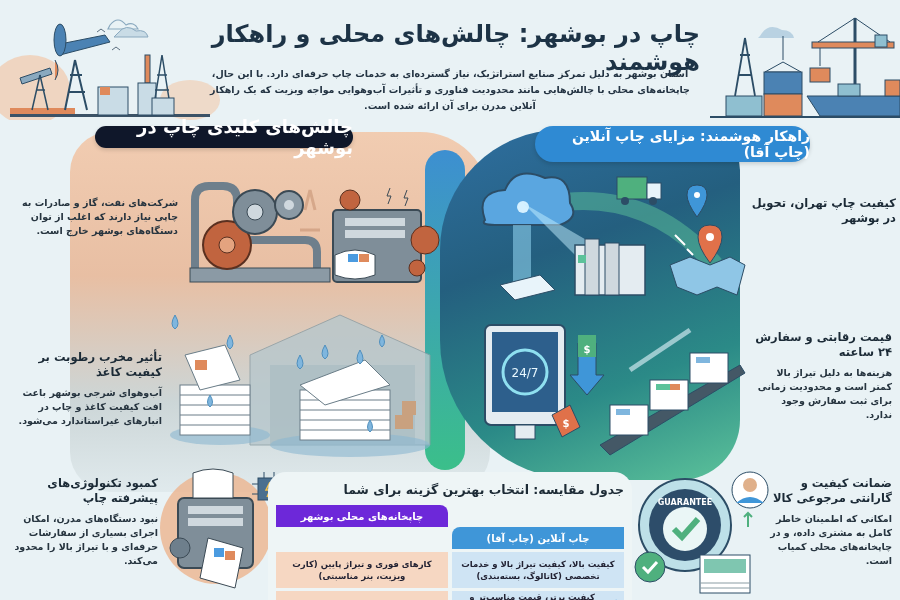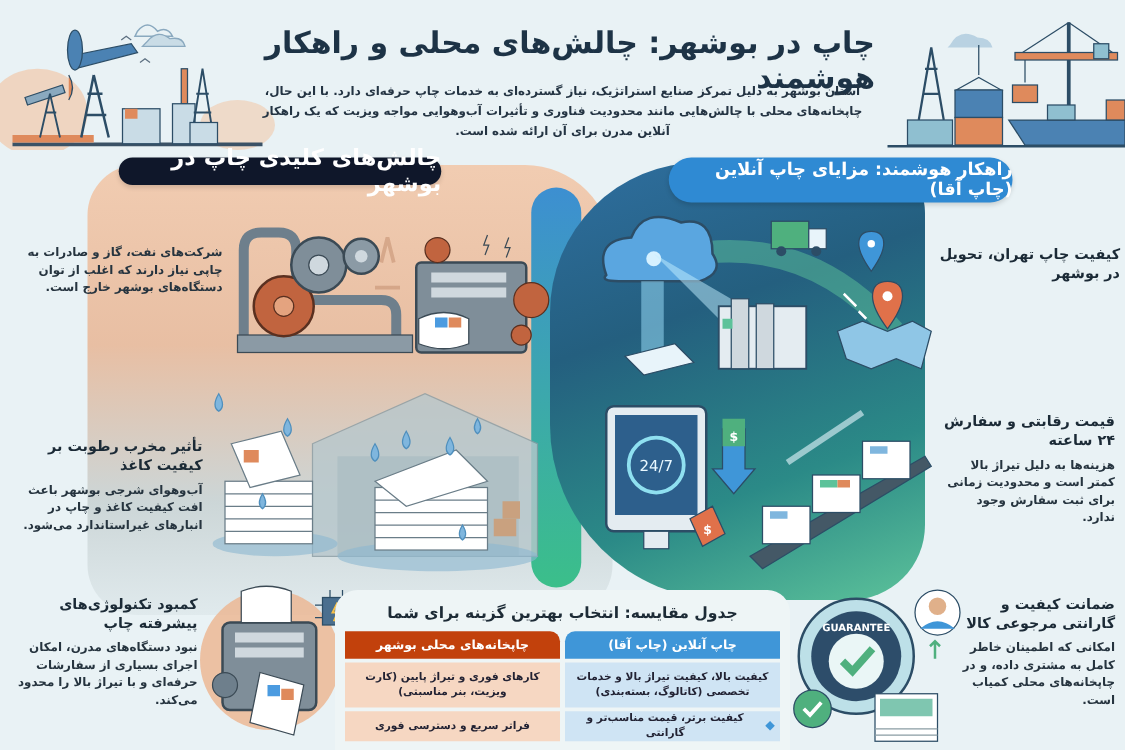--- a/index.html
+++ b/index.html
@@ -64,29 +64,29 @@
   
   .illu { position: absolute; }
 
   
   .table-wrap {
     position: absolute; left: 268px; top: 472px; width: 364px; height: 128px;
     background: #eef5f6; border-radius: 18px 18px 0 0;
     padding: 10px 8px 0 8px;
   }
   .table-title {
-    text-align: center; font-size: 12.5px; font-weight: bold; color: #1d2b36; margin-bottom: 8px;
+    text-align: right; font-size: 12.5px; font-weight: bold; color: #1d2b36; margin-bottom: 8px;
   }
   .ctable { display: grid; grid-template-columns: 1fr 1fr; column-gap: 4px; row-gap: 3px; }
   .ctable .hd {
     height: 22px; display: flex; align-items: center; justify-content: center;
     color: #fff; font-size: 10px; font-weight: bold;
   }
-  .hd-online { background: #3f96d8; border-radius: 8px 0 0 0; }
-  .hd-local { background: #c2410c; border-radius: 0 8px 0 0; }
+  .hd-online { background: #3f96d8; border-radius: 8px 0 0 0; margin-top: 22px; }
+  .hd-local { background: #6d28d9; border-radius: 0 8px 0 0; }
   .cell {
     display: flex; align-items: center; justify-content: center; text-align: center;
     font-size: 8.5px; font-weight: bold; color: #223; line-height: 12px; padding: 2px 4px;
   }
   .cell-online { background: #cfe4f4; }
   .cell-local { background: #f6d7c2; }
   .row1 { height: 36px; }
   .row2 { height: 24px; }
   .ci { color: #3f96d8; font-size: 10px; margin-left: 4px; }
 </style>

